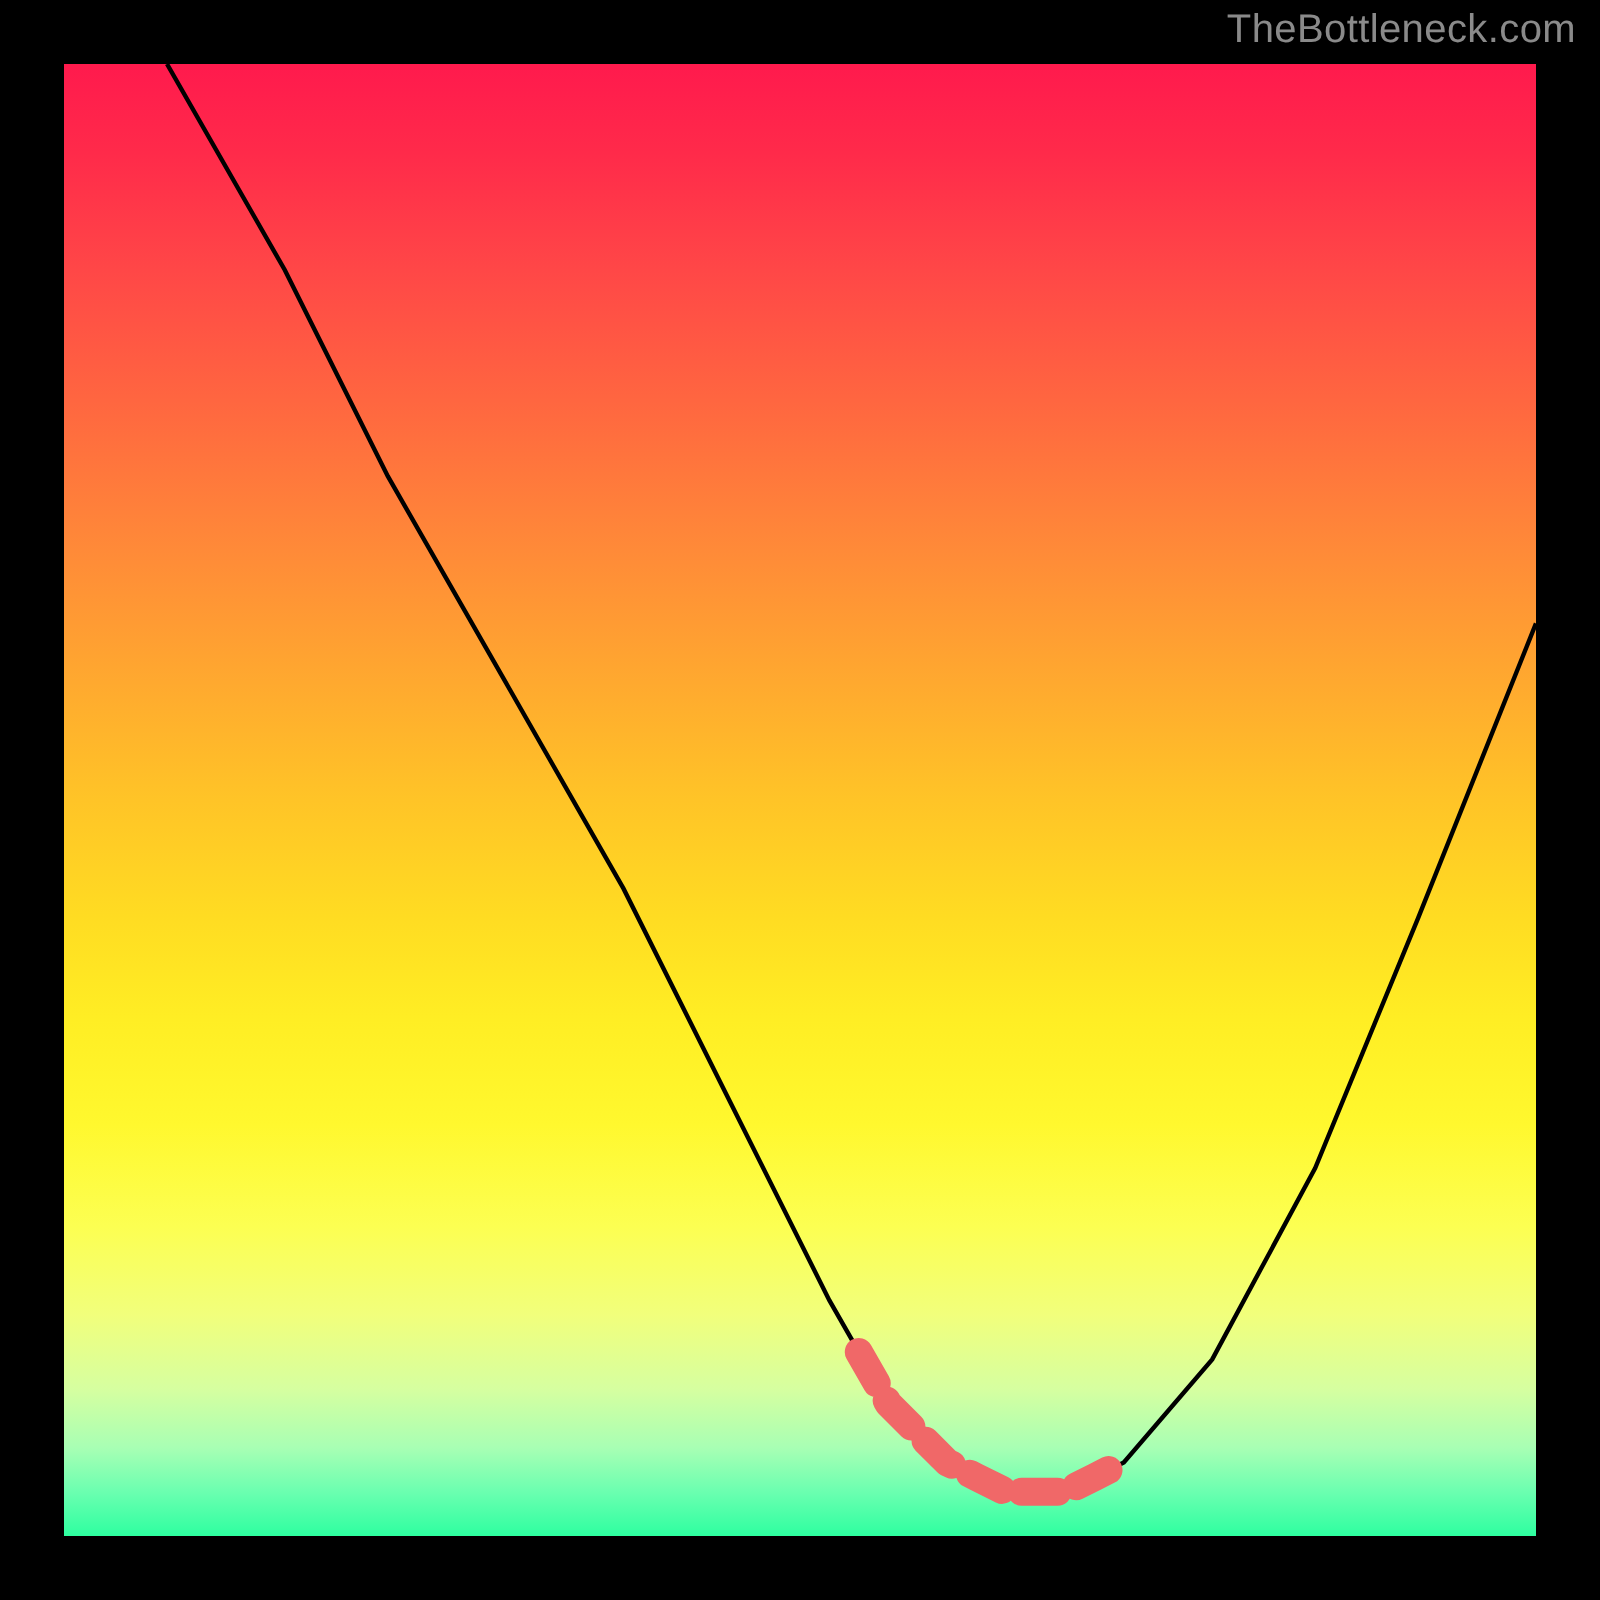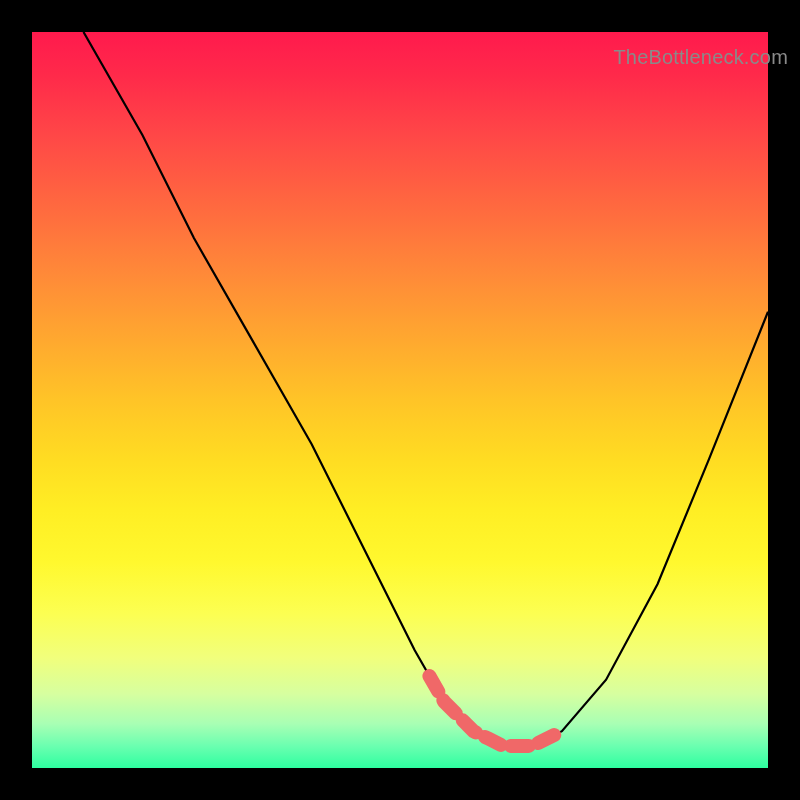--- a/index.html
+++ b/index.html
@@ -59,21 +59,20 @@
     inset: 0;
   }
   .watermark {
     position: absolute;
     top: 4px;
     right: 12px;
     color: #8a8a8a;
     font-size: 20px;
     font-weight: 500;
     letter-spacing: 0.2px;
-    margin-top: 42px;
   }
 </style>
 </head>
 <body>
 
 <div class="frame">
   <div class="plot-area">
     <div class="gradient"></div>
 
     <svg class="curve" viewBox="0 0 736 736" preserveAspectRatio="none">

